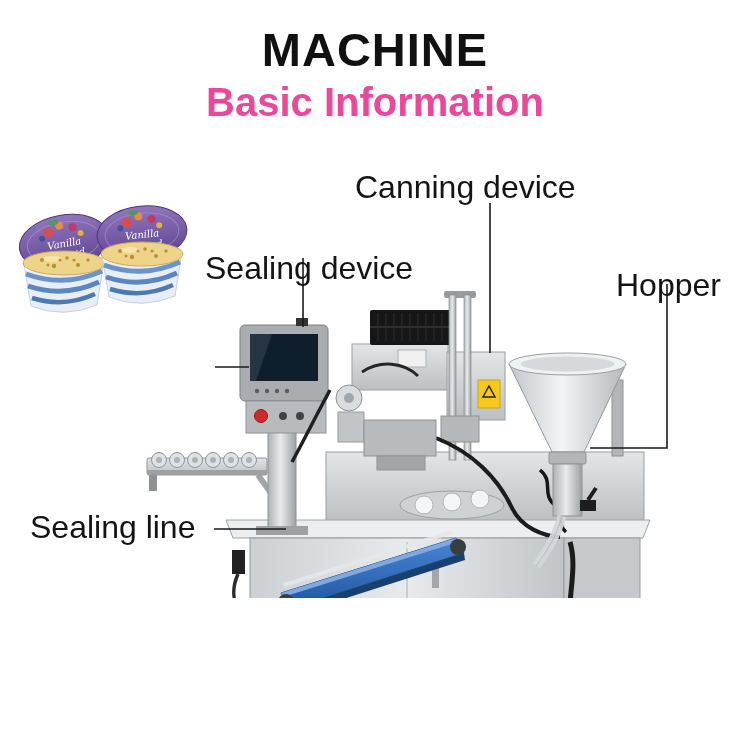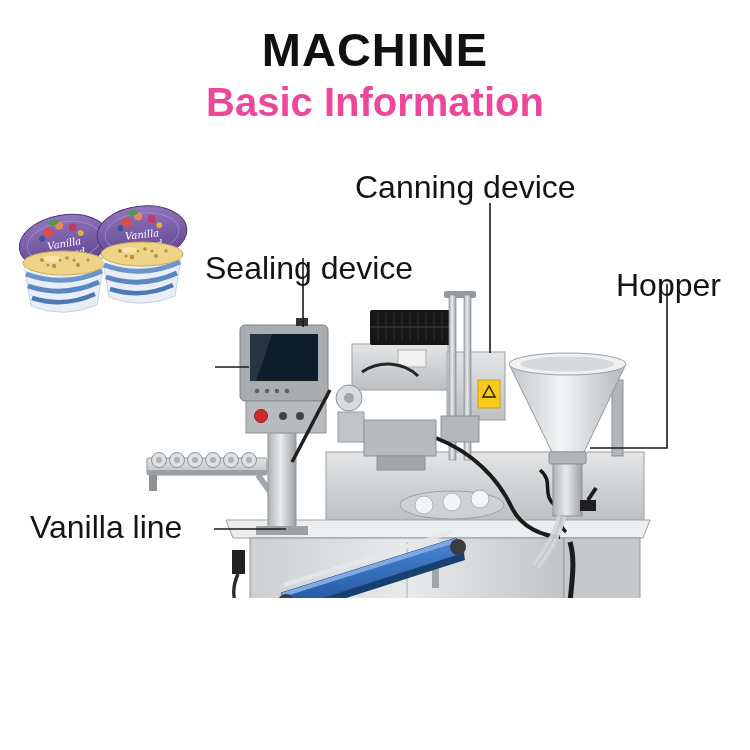--- a/index.html
+++ b/index.html
@@ -257,15 +257,15 @@
       <line x1="303" y1="258" x2="303" y2="327"></line>
       <path d="M667,284 L667,448 L590,448" fill="none"></path>
       <line x1="215" y1="367" x2="249" y2="367"></line>
       <line x1="214" y1="529" x2="286" y2="529"></line>
     </g>
   </svg>
 
   <div class="callout-label" id="label-canning">Canning device</div>
   <div class="callout-label" id="label-sealing">Sealing device</div>
   <div class="callout-label" id="label-hopper">Hopper</div>
-  <div class="callout-label" id="label-conveyor">Vanilla line</div>
+  <div class="callout-label" id="label-conveyor">Sealing line</div>
 
 </div>
 
 </body></html>

